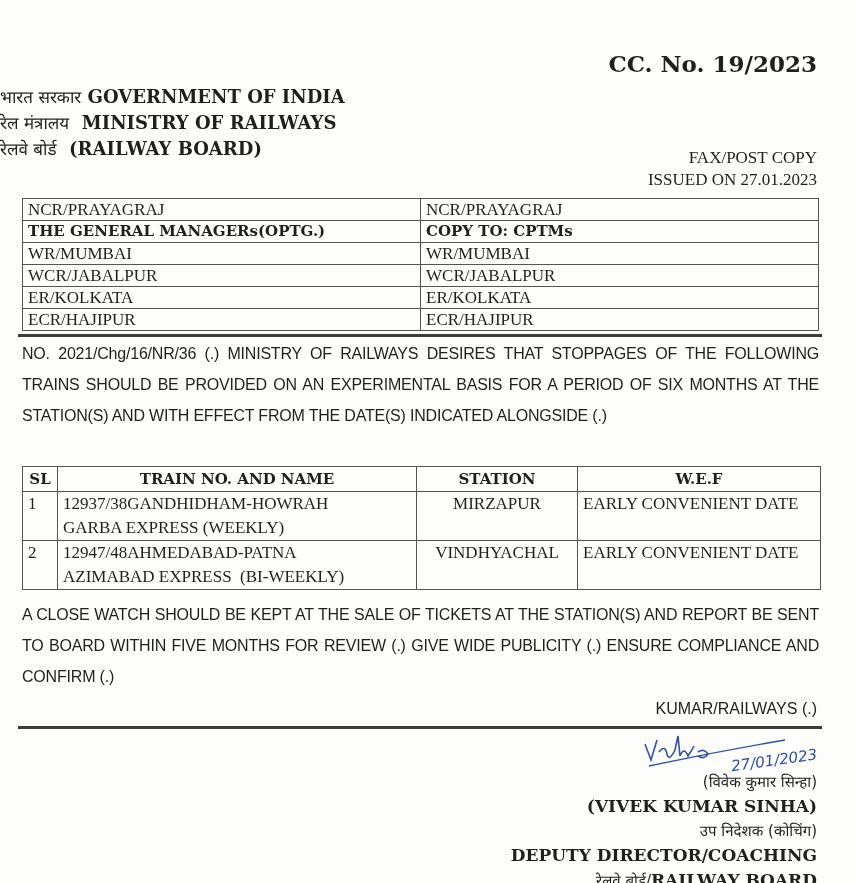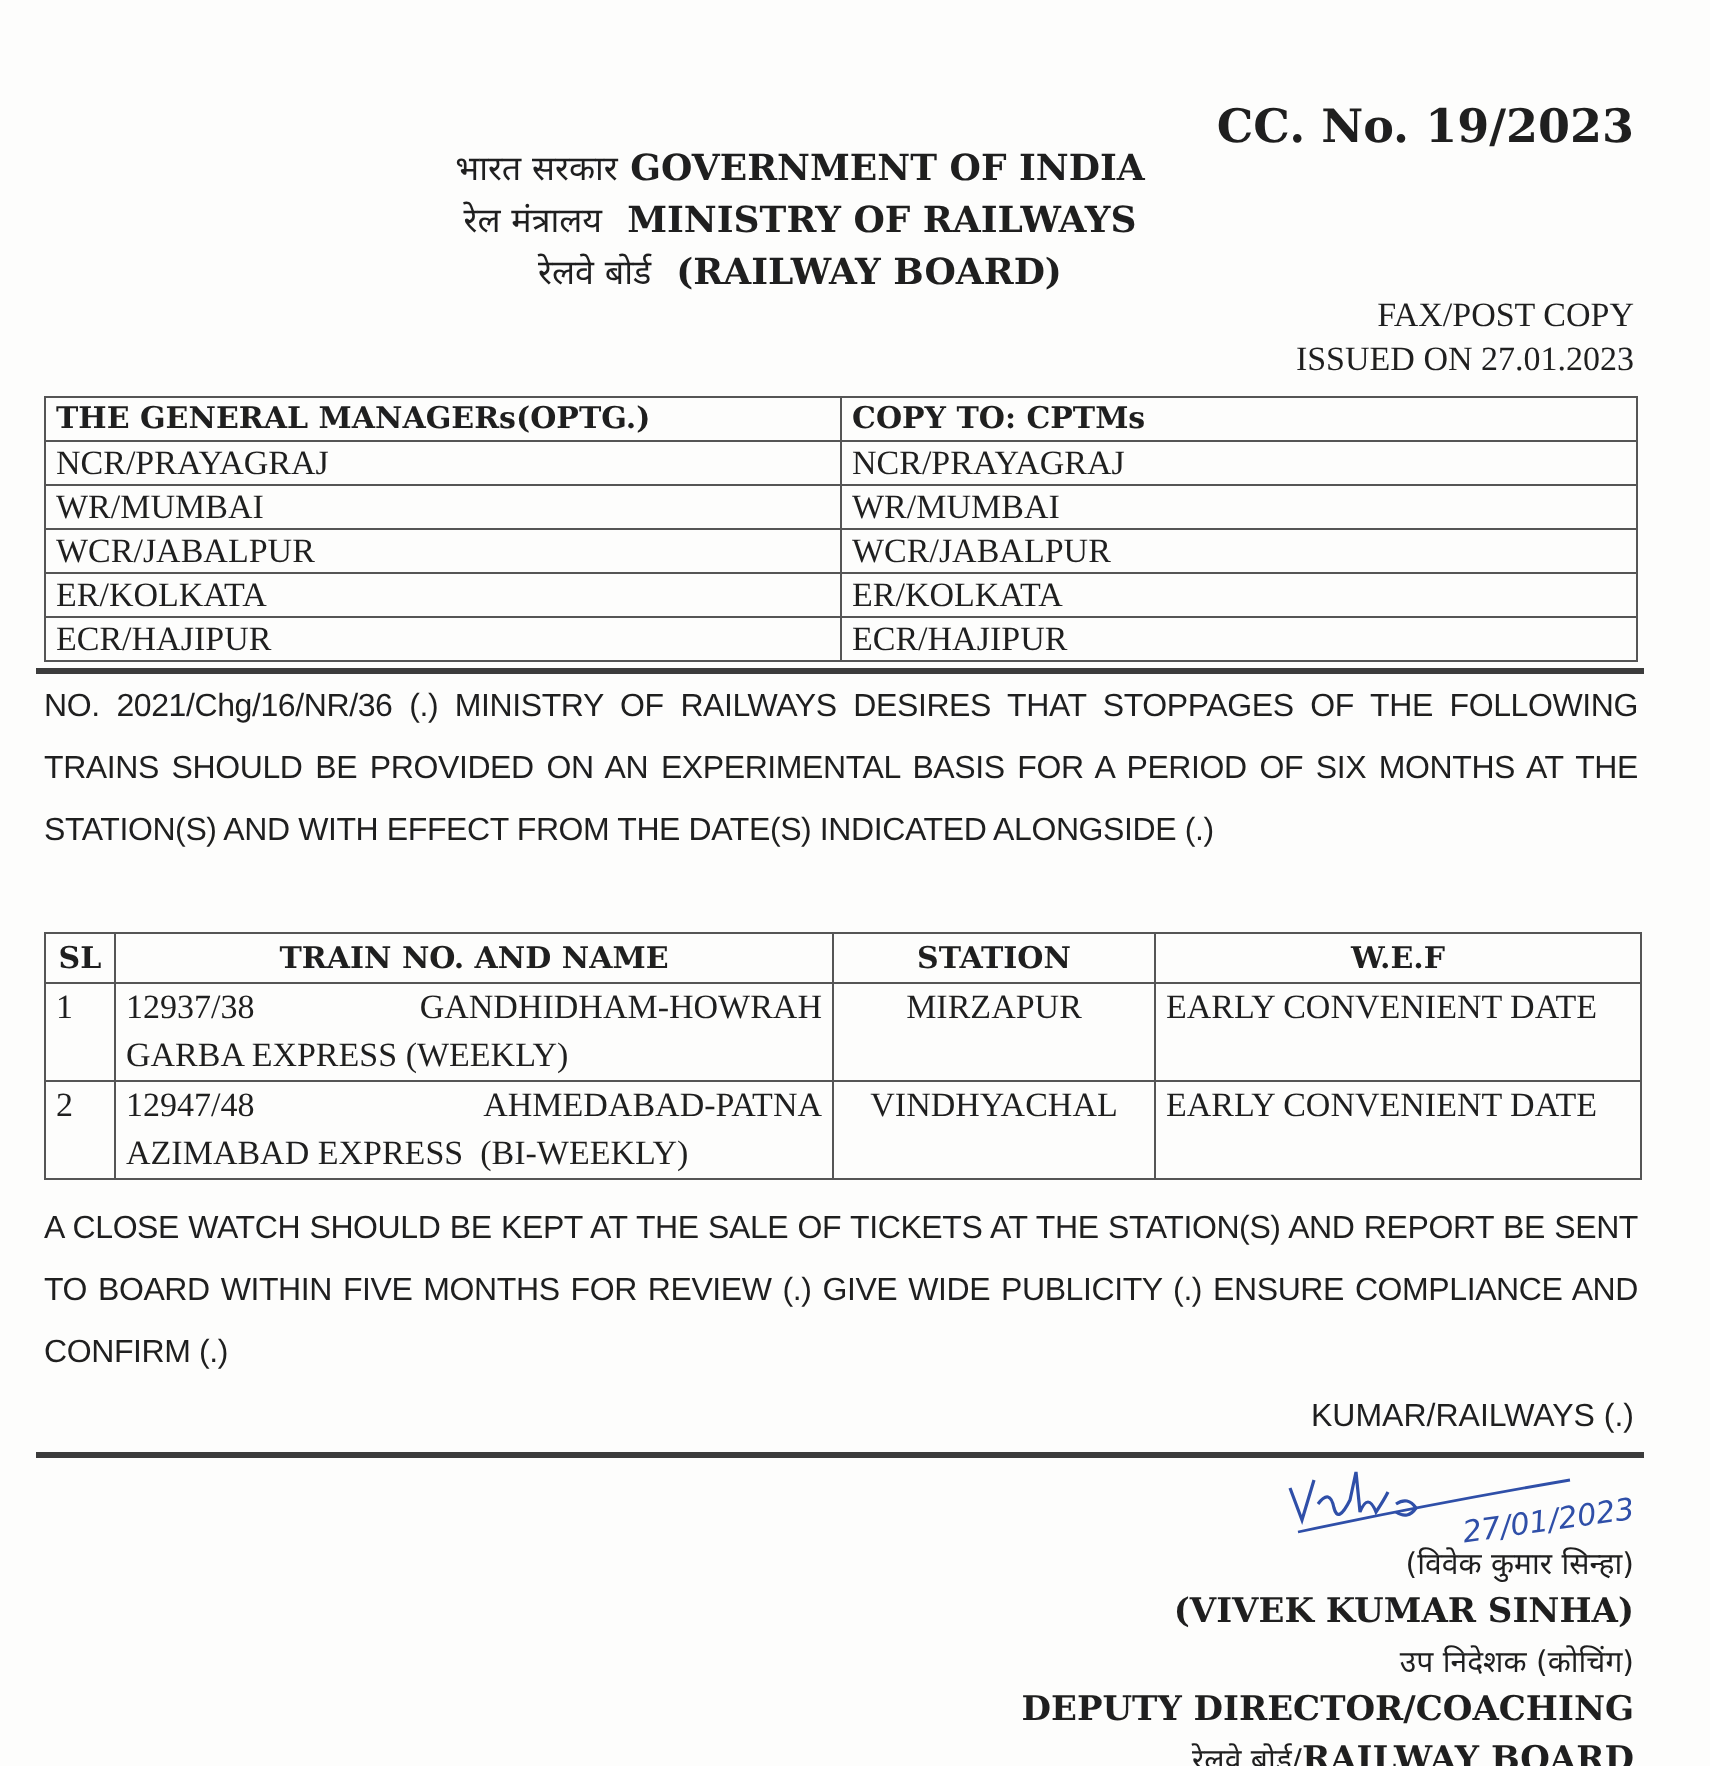--- a/index.html
+++ b/index.html
@@ -7,21 +7,21 @@
     width: 855px; height: 883px; overflow: hidden;
     background: #fdfdfc; color: #1f1f1f;
     font-family: "DejaVu Serif", "Liberation Serif", serif;
     position: relative;
   }
   .abs { position: absolute; }
   .cc-no {
     right: 38px; top: 18px;
     font-family: "DejaVu Serif", serif; font-weight: bold; font-size: 23px; margin-top: 32px;
   }
-  .header { left: 0; width: 800px; top: 72px; text-align: center; }
+  .header { left: 0; width: 800px; top: 84px; }
   .header .line { font-weight: bold; font-size: 18px; line-height: 25px; white-space: nowrap; }
   .header .hi { font-family: "DejaVu Sans", sans-serif; font-weight: normal; font-size: 17px; }
   .fax { right: 38px; top: 147px; text-align: right; font-family: "Liberation Serif", serif; font-size: 17px; line-height: 22px; }
 
   table { border-collapse: collapse; }
   .addr { left: 22px; top: 198px; width: 797px; }
   .addr td {
     border: 1px solid #555; font-family: "Liberation Serif", serif; font-size: 17px;
     padding: 0 5px; height: 21px; line-height: 21px; width: 50%; white-space: nowrap;
   }
@@ -38,21 +38,21 @@
   .trains { left: 22px; top: 466px; width: 799px; }
   .trains td, .trains th {
     border: 1px solid #555; font-family: "Liberation Serif", serif; font-size: 17px;
     vertical-align: top; padding: 0 5px; line-height: 24px;
   }
   .trains th { font-family: "DejaVu Serif", serif; font-weight: bold; font-size: 15px; text-align: center; line-height: 24px; }
   .trains th.st, .trains td.st { text-align: center; }
   .trains .sl { width: 24px; }
   .trains .nm { width: 348px; }
   .trains .stc { width: 150px; margin-top: 24px; }
-  .nm-first { display: flex; justify-content: space-between; }
+  .nm-first { display: flex; }
   .kumar { right: 38px; top: 700px; font-family: "Liberation Sans", sans-serif; font-size: 16px; }
   .rule2 { left: 18px; width: 804px; top: 726px; }
   .sig { right: 30px; top: 730px; width: 190px; height: 48px; }
   .signature { right: 38px; top: 770px; text-align: right; }
   .signature .hi { font-family: "DejaVu Sans", sans-serif; font-size: 15px; line-height: 24px; }
   .signature .en { font-family: "DejaVu Serif", serif; font-weight: bold; font-size: 17px; line-height: 25px; }
   .signature .mix { font-family: "DejaVu Serif", serif; font-weight: bold; font-size: 17px; line-height: 24px; }
   .signature .mix .hi { font-weight: normal; font-size: 15px; }
 </style>
 </head>
@@ -76,26 +76,26 @@
 </div>
 
 <div class="abs fax">
   <div>FAX/POST COPY</div>
   <div>ISSUED ON 27.01.2023</div>
 </div>
 
 <table class="abs addr">
   <tbody>
       <tr>
+    <td>NCR/PRAYAGRAJ</td>
+    <td>NCR/PRAYAGRAJ</td>
+  </tr>
+  <tr>
     <td class="hd">THE GENERAL MANAGERs(OPTG.)</td>
     <td class="hd">COPY TO: CPTMs</td>
-  </tr>
-  <tr>
-    <td>NCR/PRAYAGRAJ</td>
-    <td>NCR/PRAYAGRAJ</td>
   </tr>
   <tr>
     <td>WR/MUMBAI</td>
     <td>WR/MUMBAI</td>
   </tr>
   <tr>
     <td>WCR/JABALPUR</td>
     <td>WCR/JABALPUR</td>
   </tr>
   <tr>

